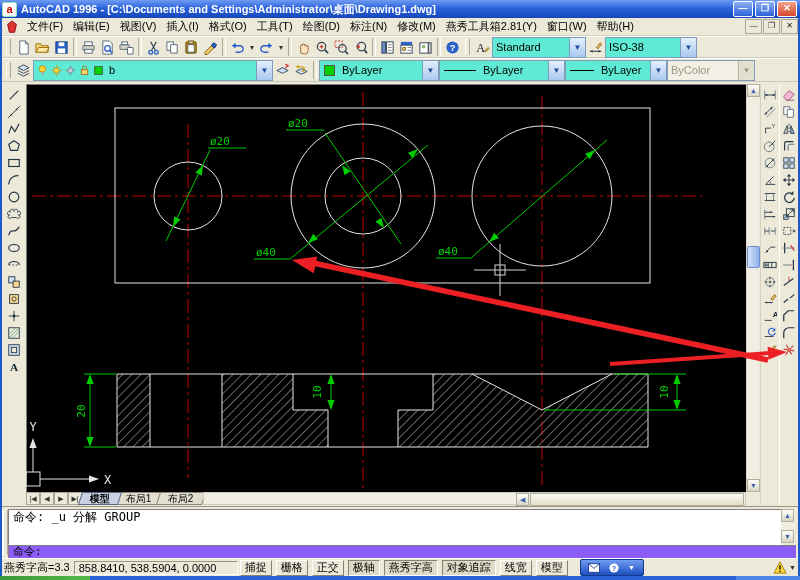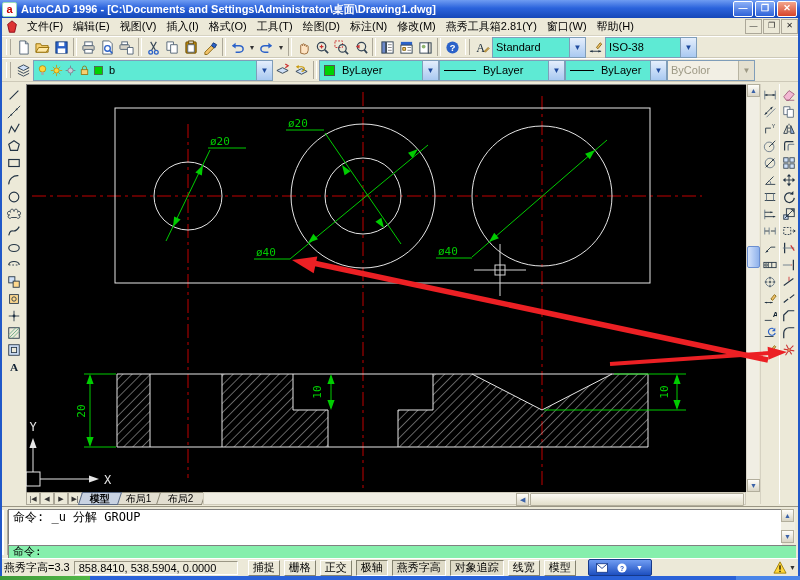--- a/index.html
+++ b/index.html
@@ -92,30 +92,30 @@
   
   .cmdwin{left:0;top:506px;width:800px;height:51px;background:#ece9d8;border-top:1px solid #9a9684}
   .cmdgrip{position:absolute;left:2px;top:3px;width:3px;height:45px;
     border-left:2px solid #fff;border-right:1px solid #aca899}
   .cmdhist{position:absolute;left:8px;top:2px;width:772px;height:34px;background:#fff;
     border:1px solid;border-color:#808080 #fff #fff #808080;overflow:hidden}
   .cmdscroll{position:absolute;left:781px;top:2px;width:14px;height:34px;background:#f0eee3;
     display:flex;flex-direction:column;justify-content:space-between}
   .cmdline,.cmdprompt{font-family:"DejaVu Sans Mono",monospace;font-size:12px;line-height:15px;
     padding-left:4px;white-space:pre}
-  .cmdpromptbox{position:absolute;left:8px;top:38px;width:787px;height:12px;background:#86efac;
+  .cmdpromptbox{position:absolute;left:8px;top:38px;width:787px;height:12px;background:#8b5cf6;
     border-left:1px solid #808080;border-top:1px solid #808080}
   .cmdprompt{line-height:12px;font-size:11px}
 
   
   .statusbar{left:0;top:558px;width:800px;height:18px;background:#ece9d8;display:flex;
     align-items:center;border-top:1px solid #fff;padding-left:4px}
   .slabel{white-space:nowrap;margin-right:4px}
   .coord{width:164px;height:14px;border:1px solid;border-color:#9a9684 #fff #fff #9a9684;
-    display:flex;align-items:center;padding:0 4px;margin-right:8px;white-space:nowrap;box-sizing:border-box}
+    display:flex;align-items:center;padding:0 4px;white-space:nowrap;box-sizing:border-box}
   .stb{height:16px;padding:0 4px;margin:0 2px;border:1px solid;border-color:#fff #848270 #848270 #fff;
     display:flex;align-items:center;white-space:nowrap;box-sizing:border-box}
   .stb.pressed{border-color:#848270 #fff #fff #848270;background:#dfdbc8}
   .commpanel{margin-left:10px;width:62px;height:15px;border-radius:2px;display:flex;align-items:center;
     justify-content:space-evenly;background:linear-gradient(180deg,#6f9cf2,#1d4fc0);border:1px solid #16398a}
   .commpanel svg{width:12px;height:10px}
   .trayarea{margin-left:auto;margin-right:4px;display:flex;align-items:center;gap:2px}
   .trayarea svg{width:14px;height:13px}
   .traycaret{font-size:7px;color:#333}
 

